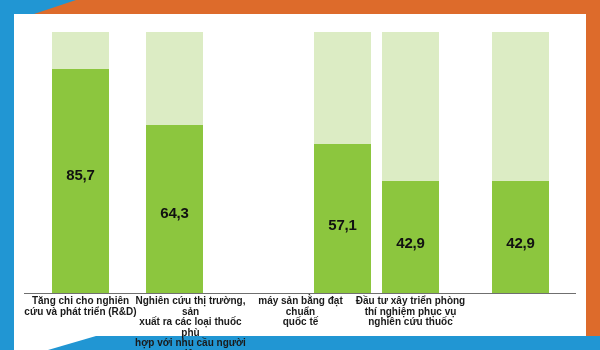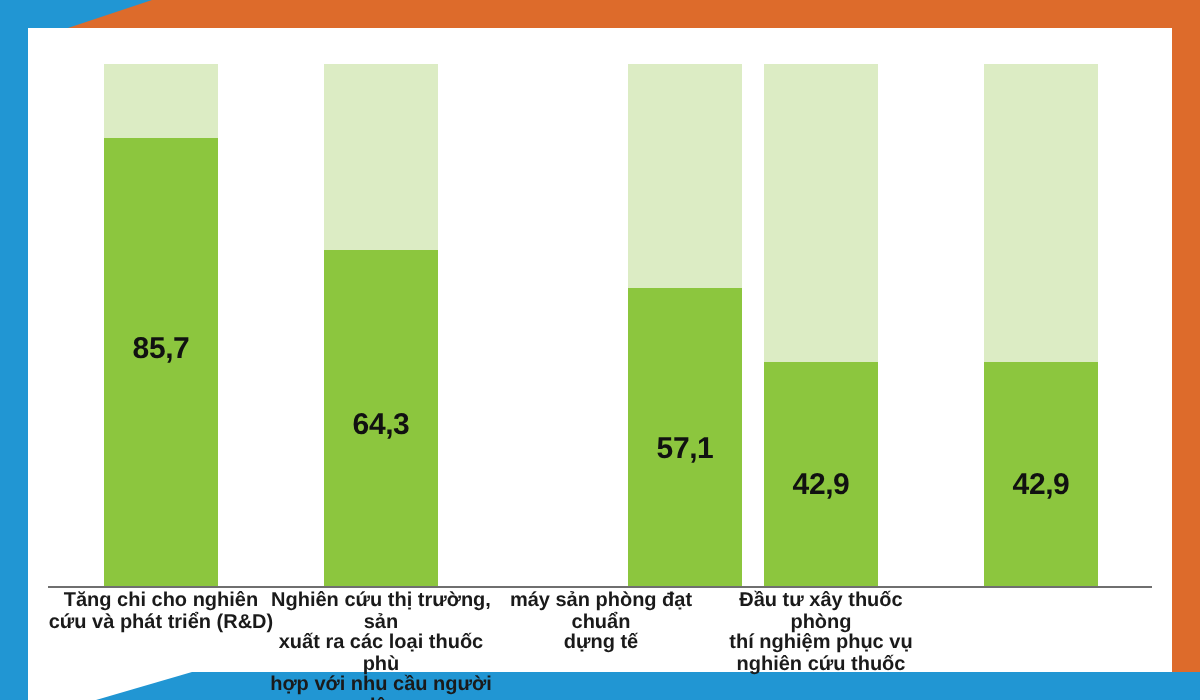--- a/index.html
+++ b/index.html
@@ -117,21 +117,21 @@
   </svg>
 
   <div class="plot">
 
     <div class="bar-slot" style="left:28px; width:57px;">
       <div class="bar-track"></div>
       <div class="bar-fill" style="height:85.7%;"></div>
       <div class="bar-value" style="bottom:110px;">85,7</div>
     </div>
 
-    <div class="bar-slot" style="left:138px; width:57px;">
+    <div class="bar-slot" style="left:122px; width:57px;">
       <div class="bar-track"></div>
       <div class="bar-fill" style="height:64.3%;"></div>
       <div class="bar-value" style="bottom:72px;">64,3</div>
     </div>
 
     <div class="bar-slot" style="left:248px; width:57px;margin-left:42px;">
       <div class="bar-track"></div>
       <div class="bar-fill" style="height:57.1%;"></div>
       <div class="bar-value" style="bottom:60px;">57,1</div>
     </div>
@@ -159,26 +159,26 @@
       <div>cứu và phát triển (R&amp;D)</div>
     </div>
 
     <div class="caption" style="left:110px; width:113px;text-align:center;">
       <div>Nghiên cứu thị trường, sản</div>
       <div>xuất ra các loại thuốc phù</div>
       <div>hợp với nhu cầu người dân</div>
     </div>
 
     <div class="caption" style="left:220px; width:113px;">
-      <div>máy sản phòng đạt chuẩn</div>
-      <div>dựng tế</div>
+      <div>máy sản bằng đạt chuẩn</div>
+      <div>quốc tế</div>
     </div>
 
     <div class="caption" style="left:330px; width:113px;">
-      <div>Đầu tư xây thuốc phòng</div>
+      <div>Đầu tư xây triển phòng</div>
       <div>thí nghiệm phục vụ</div>
       <div>nghiên cứu thuốc</div>
     </div>
 
 
   </div>
 
 </div>
 
 </body></html>

